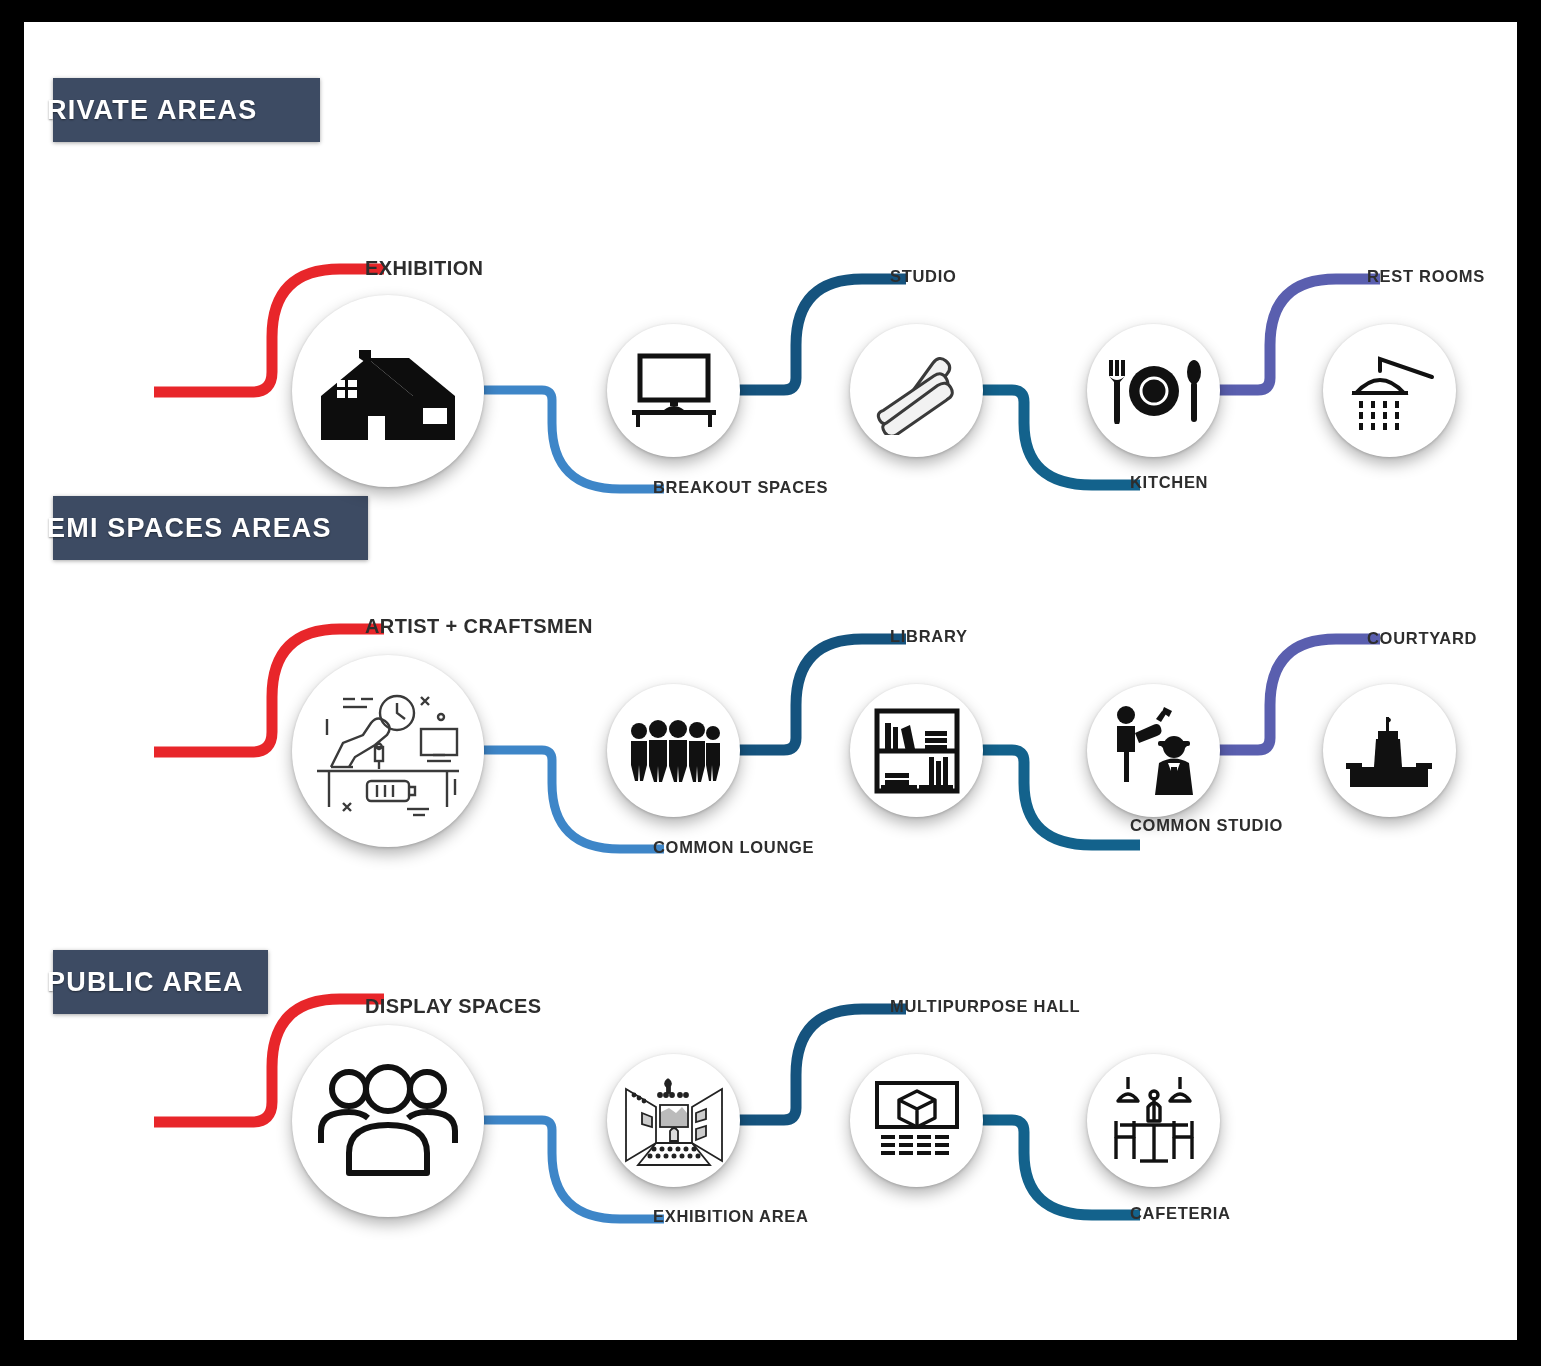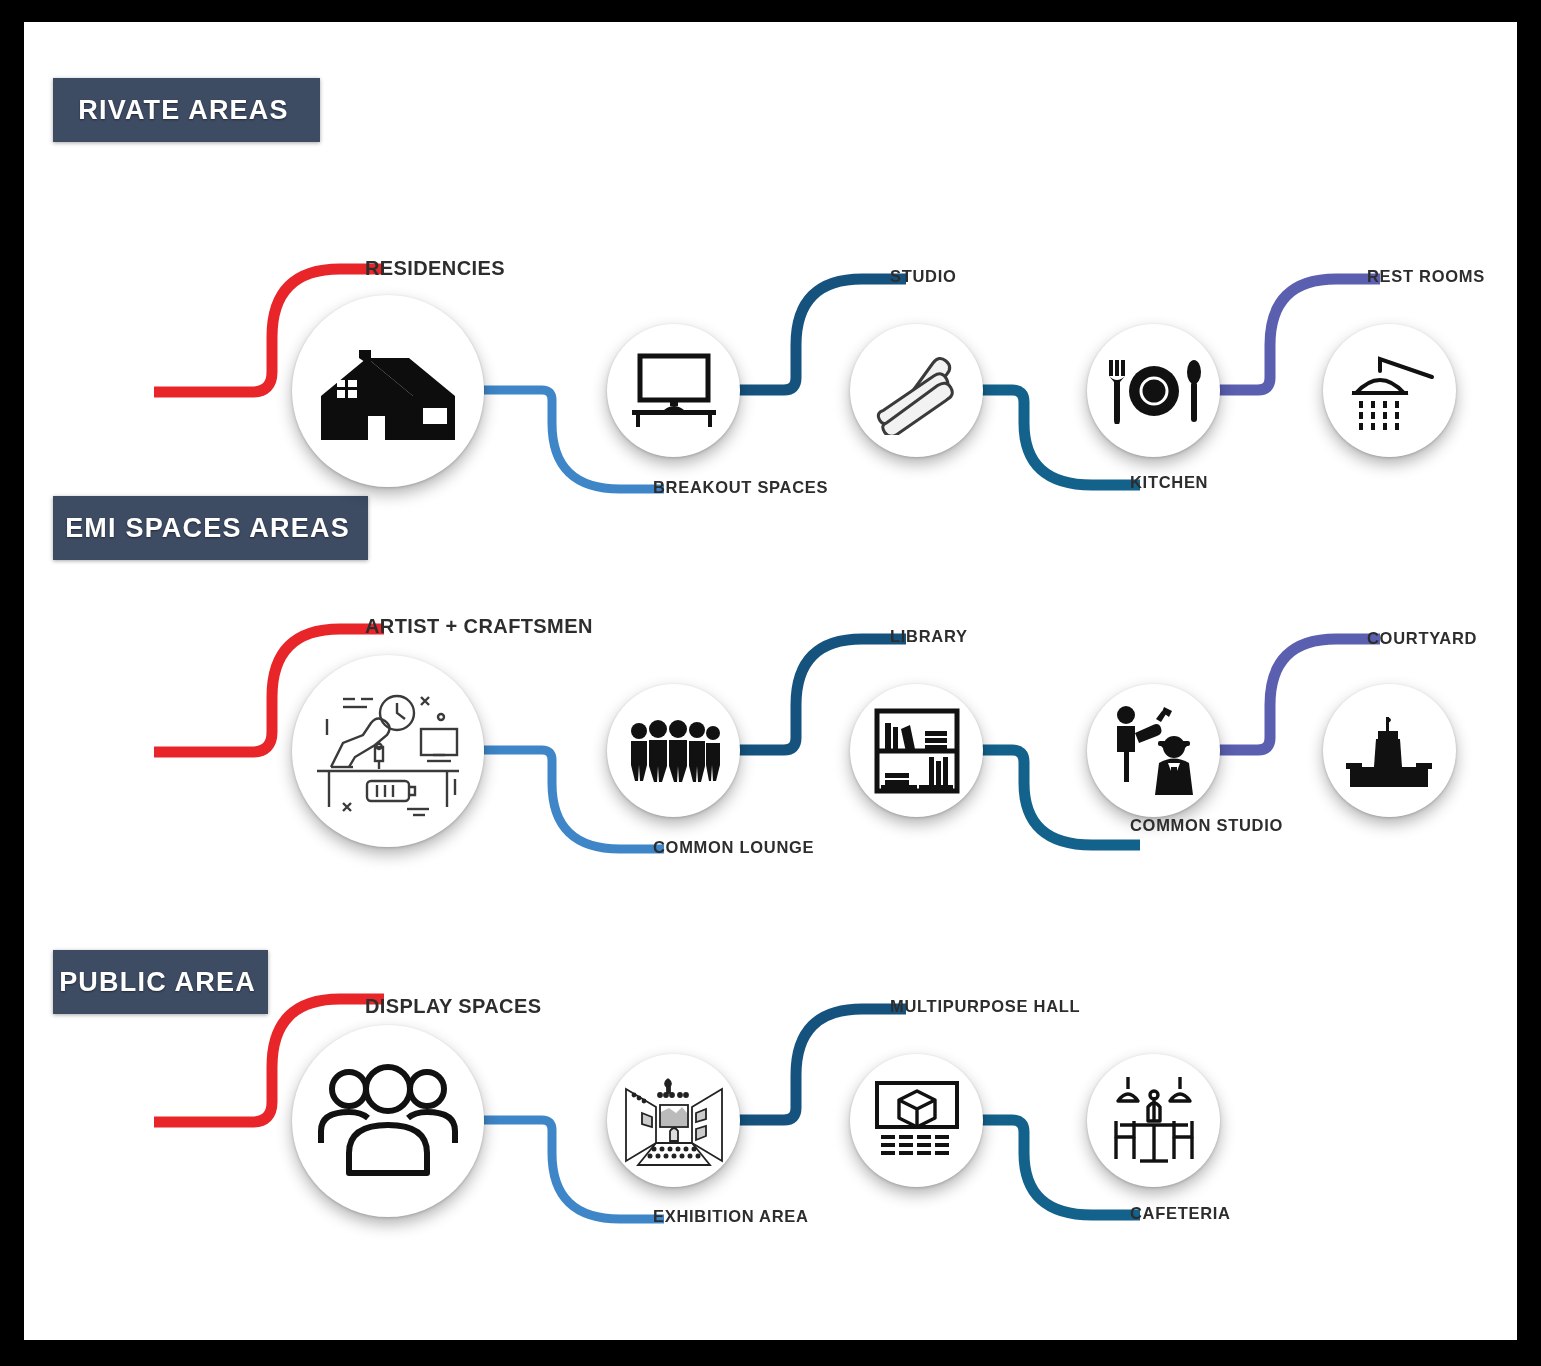--- a/index.html
+++ b/index.html
@@ -22,21 +22,20 @@
   .badge{
     position:absolute;
     background:#3d4b63;
     color:#fff;
     font-weight:bold;
     letter-spacing:1.2px;
     display:flex;align-items:center;
     box-sizing:border-box;
     text-shadow:0 1px 2px rgba(0,0,0,.45);
     box-shadow:0 1px 4px rgba(0,0,0,.35);
-    justify-content:center;
   }
   #badge-private{left:29px;top:56px;width:267px;height:64px;font-size:27px;padding-left:0px;}
   #badge-private span{margin-left:-6px;}
   #badge-semi{left:29px;top:474px;width:315px;height:64px;font-size:27px;}
   #badge-semi span{margin-left:-6px;}
   #badge-public{left:29px;top:928px;width:215px;height:64px;font-size:27px;}
   #badge-public span{margin-left:-6px;}
 
   
   .row{position:absolute;left:0;width:1493px;}
@@ -160,21 +159,21 @@
           <rect x="43" y="63" width="4" height="7"></rect>
               <rect x="55" y="63" width="4" height="7"></rect>
           <rect x="19" y="74" width="4" height="7"></rect>
               <rect x="31" y="74" width="4" height="7"></rect>
           <rect x="43" y="74" width="4" height="7"></rect>
               <rect x="55" y="74" width="4" height="7"></rect>
         </g>
       </svg>
     </div>
 
-    <div class="lbl big" style="left:341px;top:30px;">RESIDENCIES</div>
+    <div class="lbl big" style="left:341px;top:30px;">EXHIBITION</div>
     <div class="lbl" style="left:629px;top:251px;">BREAKOUT SPACES</div>
     <div class="lbl" style="left:866px;top:40px;">STUDIO</div>
     <div class="lbl" style="left:1106px;top:246px;">KITCHEN</div>
     <div class="lbl" style="left:1343px;top:40px;">REST ROOMS</div>
   </div>
 
   <div class="row" id="row-2">
     <svg class="connectors" viewBox="0 0 1493 300">
       <path d="M130 165 L228 165 Q248 165 248 145 L248 110 Q248 42 316 42 L360 42" fill="none" stroke="#e8262a" stroke-width="11"></path>
       <path d="M460 163 L518 163 Q528 163 528 173 L528 196 Q528 262 596 262 L640 262" fill="none" stroke="#3e86c8" stroke-width="9"></path>

